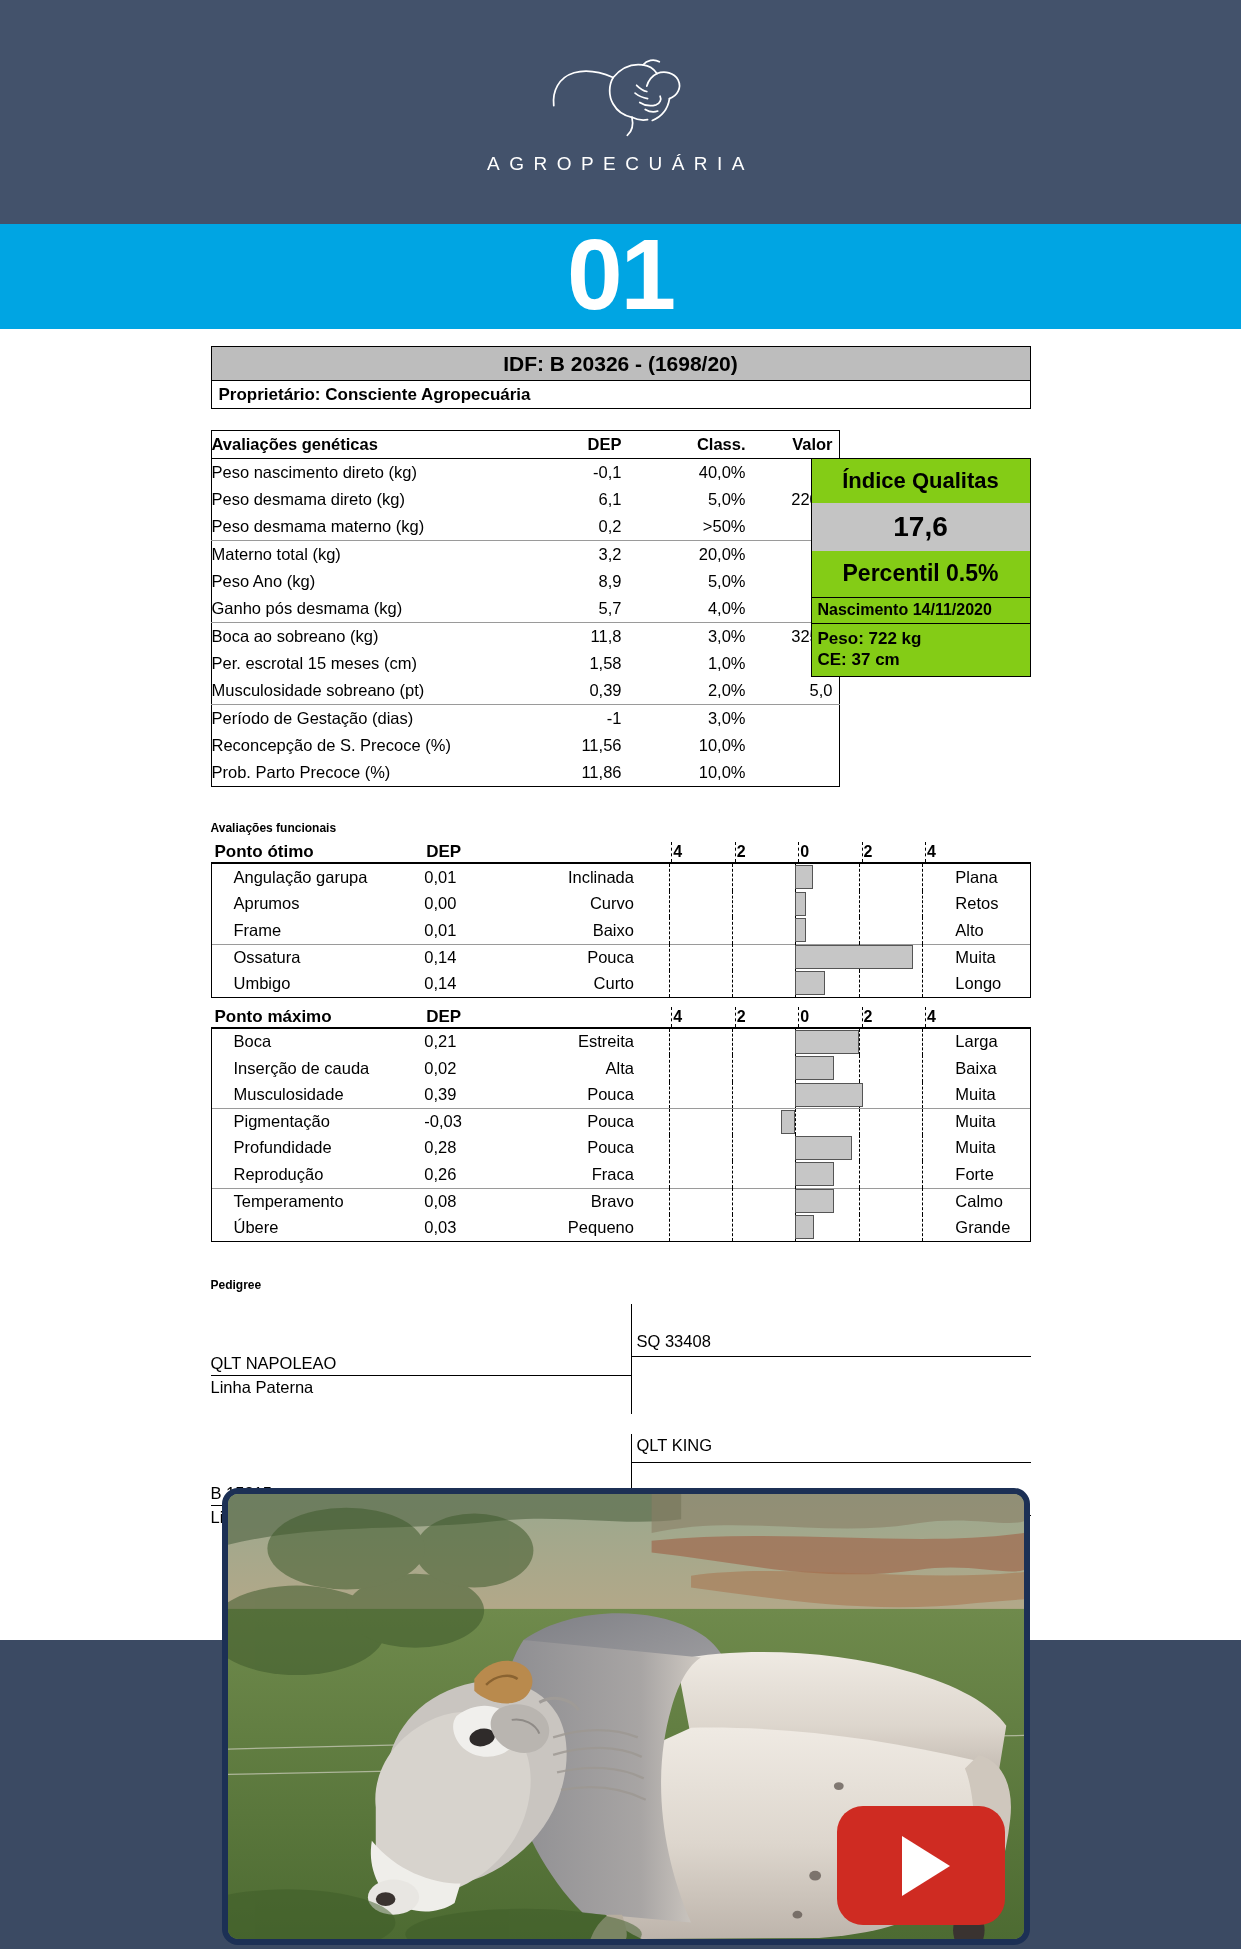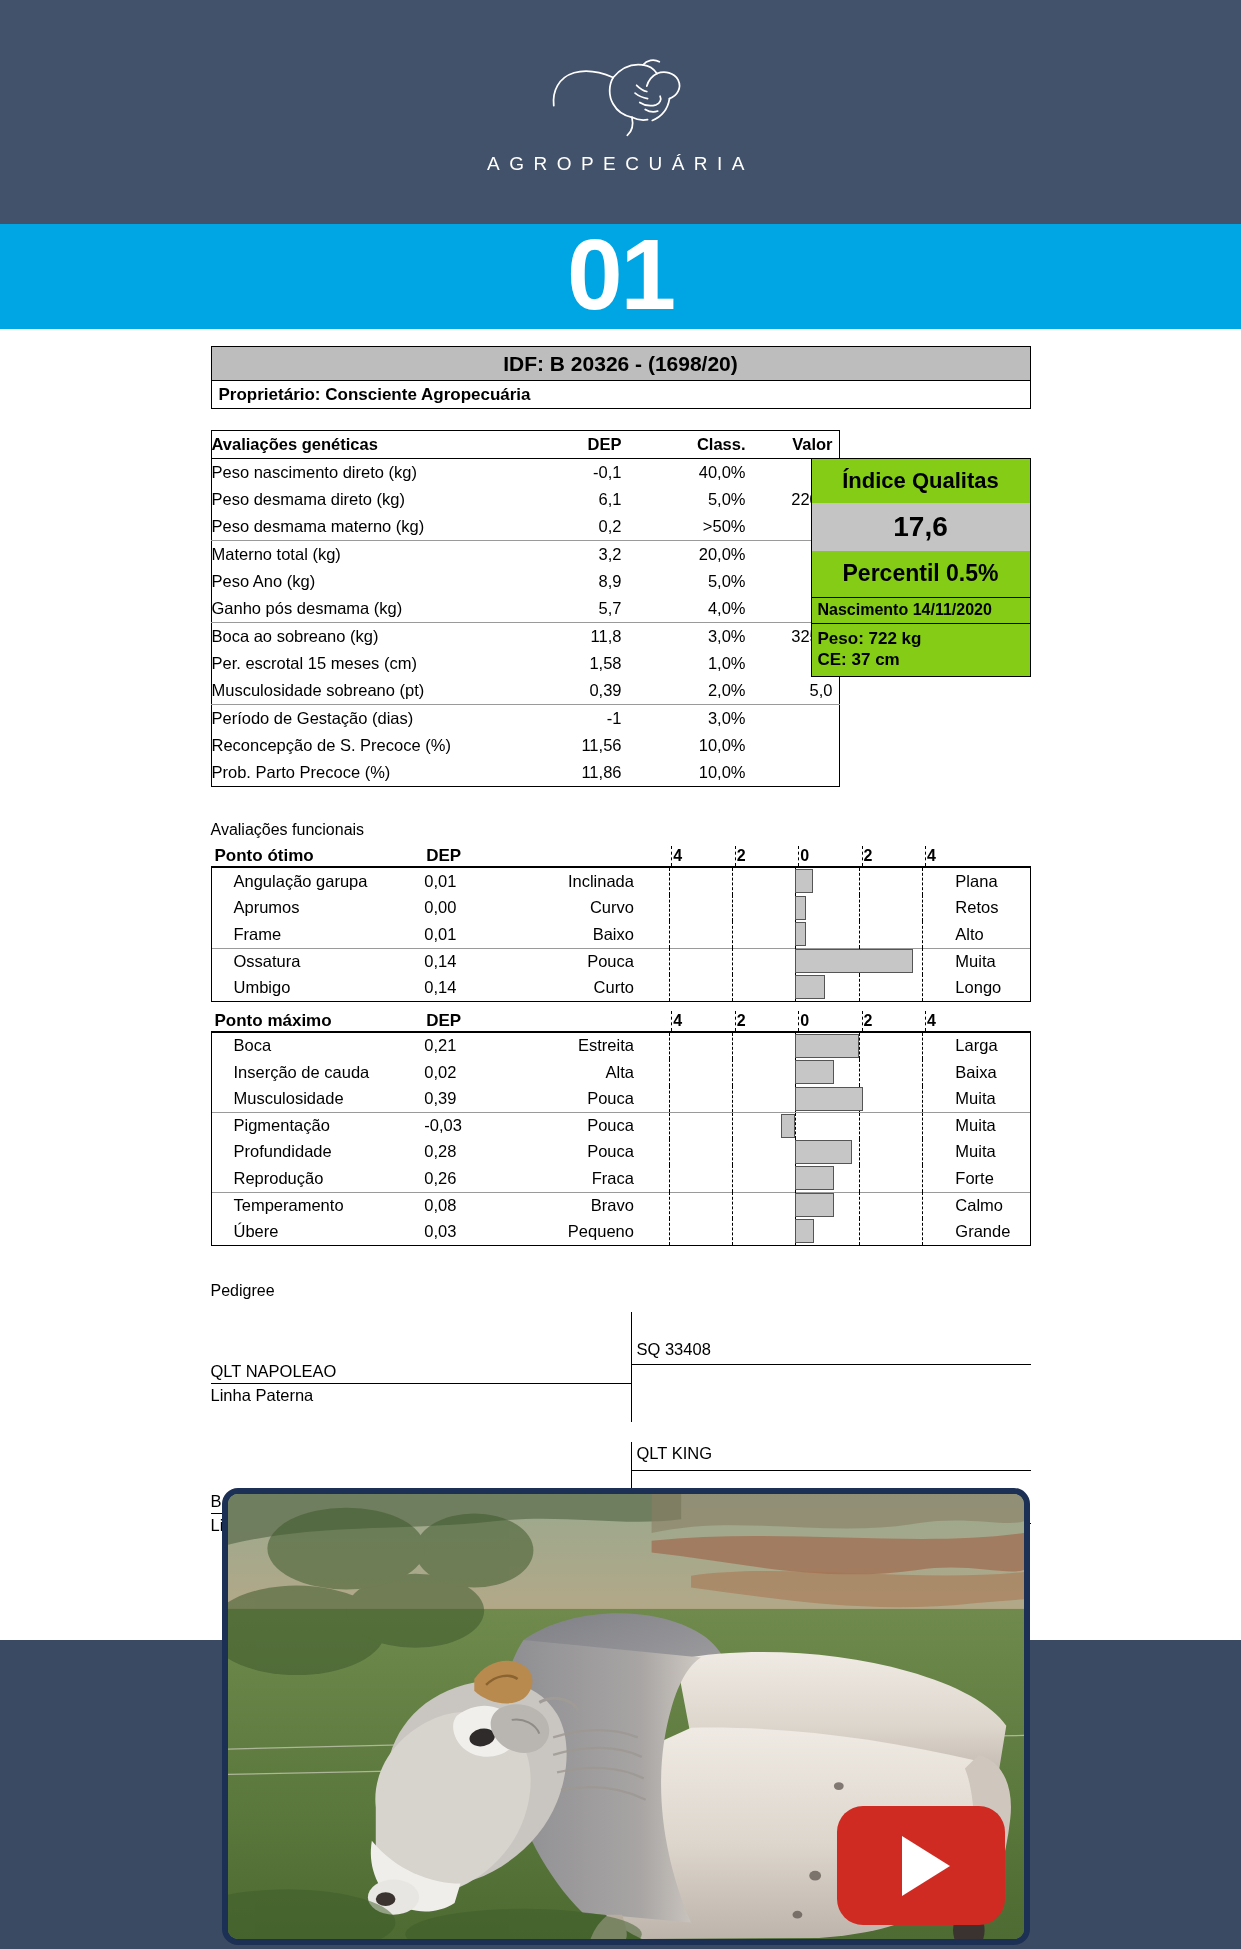--- a/index.html
+++ b/index.html
@@ -86,21 +86,21 @@
     border-bottom:1.5px solid #000;
   }
   #qualitas .q-birth{
     font-size:16px;font-weight:bold;padding:3px 0 4px 6px;
     border-bottom:1.5px solid #000;
   }
   #qualitas .q-meas{font-size:17px;font-weight:bold;padding:4px 0 5px 6px;line-height:1.25;}
 
   
   #functional{width:820px;margin:34px auto 0 auto;}
-  .sec-title{font-size:16px;font-weight:normal;padding-bottom:2px;}
+  .sec-title{font-size:12px;font-weight:bold;padding-bottom:2px;}
   .fn-block{border:1.5px solid #000;border-top:1.5px solid #000;}
   .fn-head{
     display:flex;align-items:flex-end;height:26px;border-bottom:1.5px solid #000;
     position:relative;box-sizing:border-box;
   }
   .fn-head .h-name{width:215px;font-size:17px;font-weight:bold;padding-left:4px;}
   .fn-head .h-dep{width:100px;font-size:17px;font-weight:bold;text-align:left;}
   .fn-head .h-spacer{flex:0 0 115px;}
   .fn-head .h-axis{position:relative;width:317px;height:26px;}
   .fn-head .h-right{width:80px;}

